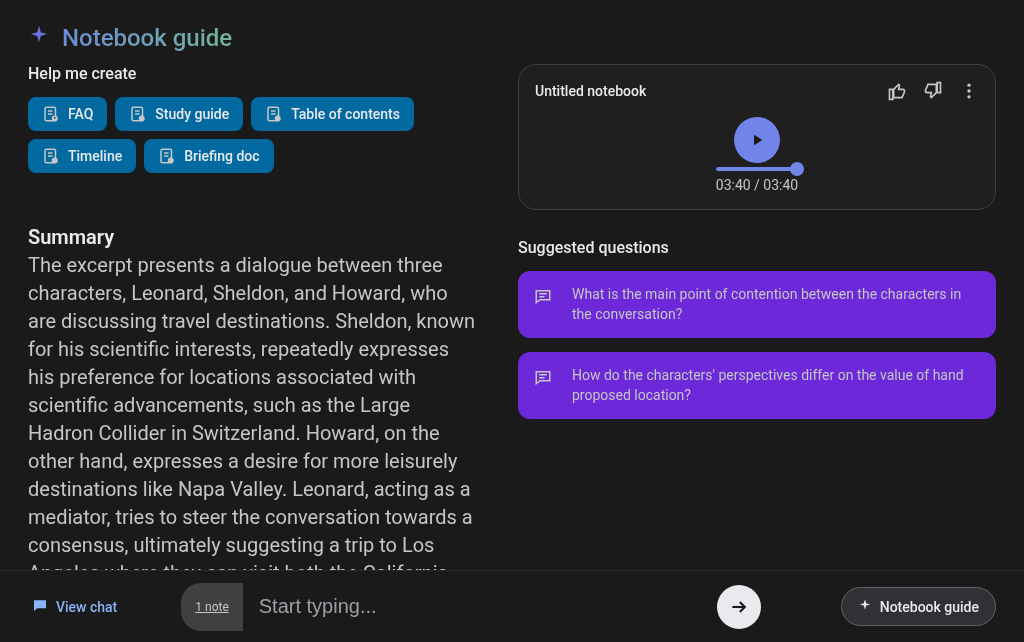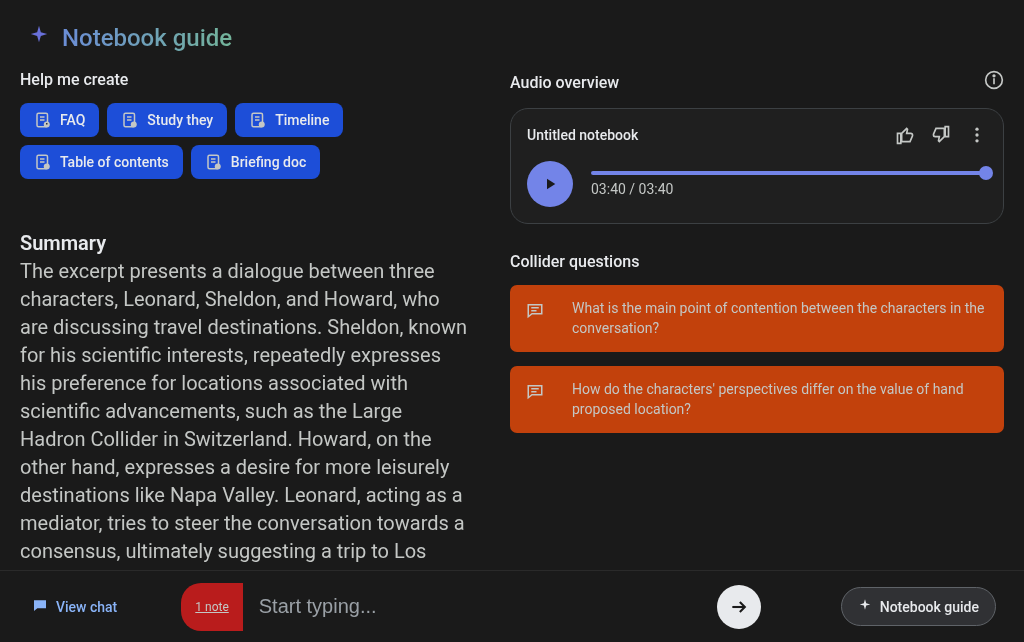--- a/index.html
+++ b/index.html
@@ -30,22 +30,21 @@
       font-size: 24px;
       font-weight: 500;
       background: linear-gradient(90deg, #6b8dd6 0%, #73b49a 100%);
       -webkit-background-clip: text;
       -webkit-text-fill-color: transparent;
       background-clip: text;
     }
     .main {
       display: flex;
       gap: 40px;
-      padding: 0 20px;
-      margin-top: 6px;
+      padding: 0 28px;
     }
     .left-col {
       flex: 0 0 450px;
     }
     .right-col {
       flex: 1;
     }
     .section-title {
       font-size: 16px;
       font-weight: 500;
@@ -58,21 +57,21 @@
     .chips {
       display: flex;
       flex-wrap: wrap;
       gap: 8px;
       margin-bottom: 52px;
     }
     .chip {
       display: flex;
       align-items: center;
       gap: 8px;
-      background: #1d4ed8;
+      background: #0369a1;
       border-radius: 8px;
       padding: 8px 14px;
       font-size: 14px;
       font-weight: 500;
       color: #e8eaed;
       cursor: pointer;
     }
     .chip-icon {
       display: flex;
     }
@@ -115,21 +114,22 @@
       align-items: center;
     }
     .audio-action-btn {
       color: #c4c7c5;
       cursor: pointer;
       display: flex;
     }
     .audio-player {
       display: flex;
       align-items: center;
-      gap: 18px;
+      gap: 4px;
+      flex-direction: column;
     }
     .play-button {
       width: 46px;
       height: 46px;
       border-radius: 50%;
       background: #7384e8;
       display: flex;
       align-items: center;
       justify-content: center;
       cursor: pointer;
@@ -156,26 +156,26 @@
       width: 14px;
       height: 14px;
       border-radius: 50%;
       background: #7384e8;
     }
     .time-display {
       font-size: 14px;
       color: #c4c7c5;
     }
     .question-card {
-      background: #c2410c;
-      border-radius: 7px;
+      background: #6d28d9;
+      border-radius: 12px;
       padding: 14px 16px;
       margin-bottom: 14px;
       display: flex;
-      gap: 28px;
+      gap: 20px;
       align-items: flex-start;
       cursor: pointer;
     }
     .question-icon {
       color: #c4c7c5;
       flex-shrink: 0;
       margin-top: 2px;
       display: flex;
     }
     .question-text {
@@ -200,21 +200,21 @@
       display: flex;
       align-items: center;
       gap: 8px;
       color: #8ab4f8;
       font-size: 14px;
       font-weight: 500;
       cursor: pointer;
       padding: 8px 48px 8px 4px;
     }
     .notes-badge {
-      background: #b91c1c;
+      background: #404040;
       border-radius: 20px 0 0 20px;
       font-size: 12px;
       color: #c4c7c5;
       padding: 0 14px;
       height: 48px;
       display: flex;
       align-items: center;
       text-decoration: underline;
     }
     .input-wrap {
@@ -290,73 +290,63 @@
       </div>
       <div class="chip">
         <span class="chip-icon">
           <svg width="18" height="18" viewBox="0 0 24 24" fill="none" stroke="#c4c7c5" stroke-width="2">
               <rect x="4" y="3" width="14" height="18" rx="2"></rect>
               <line x1="8" y1="8" x2="14" y2="8"></line>
               <line x1="8" y1="12" x2="14" y2="12"></line>
               <circle cx="17" cy="18" r="4" fill="#c4c7c5" stroke="none"></circle>
             </svg>
         </span>
-        <span>Study they</span>
+        <span>Study guide</span>
       </div>
       <div class="chip">
         <span class="chip-icon">
           <svg width="18" height="18" viewBox="0 0 24 24" fill="none" stroke="#c4c7c5" stroke-width="2">
               <rect x="4" y="3" width="14" height="18" rx="2"></rect>
               <line x1="8" y1="8" x2="14" y2="8"></line>
               <line x1="8" y1="12" x2="14" y2="12"></line>
               <circle cx="17" cy="18" r="4" fill="#c4c7c5" stroke="none"></circle>
             </svg>
         </span>
-        <span>Timeline</span>
+        <span>Table of contents</span>
       </div>
       <div class="chip">
         <span class="chip-icon">
           <svg width="18" height="18" viewBox="0 0 24 24" fill="none" stroke="#c4c7c5" stroke-width="2">
               <rect x="4" y="3" width="14" height="18" rx="2"></rect>
               <line x1="8" y1="8" x2="14" y2="8"></line>
               <line x1="8" y1="12" x2="14" y2="12"></line>
               <circle cx="17" cy="18" r="4" fill="#c4c7c5" stroke="none"></circle>
             </svg>
         </span>
-        <span>Table of contents</span>
+        <span>Timeline</span>
       </div>
       <div class="chip">
         <span class="chip-icon">
           <svg width="18" height="18" viewBox="0 0 24 24" fill="none" stroke="#c4c7c5" stroke-width="2">
               <rect x="4" y="3" width="14" height="18" rx="2"></rect>
               <line x1="8" y1="8" x2="14" y2="8"></line>
               <line x1="8" y1="12" x2="14" y2="12"></line>
               <circle cx="17" cy="18" r="4" fill="#c4c7c5" stroke="none"></circle>
             </svg>
         </span>
         <span>Briefing doc</span>
       </div>
     </div>
     <div class="summary-section">
       <h3>Summary</h3>
       <p class="summary-text">The excerpt presents a dialogue between three characters, Leonard, Sheldon, and Howard, who are discussing travel destinations. Sheldon, known for his scientific interests, repeatedly expresses his preference for locations associated with scientific advancements, such as the Large Hadron Collider in Switzerland. Howard, on the other hand, expresses a desire for more leisurely destinations like Napa Valley. Leonard, acting as a mediator, tries to steer the conversation towards a consensus, ultimately suggesting a trip to Los Angeles where they can visit both the California Science Center and the Space Shuttle Endeavour.</p>
     </div>
   </div>
 
   <div class="right-col">
-    <div class="section-title">
-      <span>Audio overview</span>
-      <span class="info-icon">
-        <svg width="20" height="20" viewBox="0 0 24 24" fill="none" stroke="currentColor" stroke-width="2">
-            <circle cx="12" cy="12" r="10"></circle>
-            <line x1="12" y1="10" x2="12" y2="17"></line>
-            <circle cx="12" cy="7" r="1" fill="currentColor"></circle>
-          </svg>
-      </span>
-    </div>
     <div class="audio-card">
       <div class="audio-top">
         <span class="audio-title">Untitled notebook</span>
         <div class="audio-actions">
           <span class="audio-action-btn">
             <svg width="20" height="20" viewBox="0 0 24 24" fill="none" stroke="currentColor" stroke-width="2">
                 <path d="M7 10v12H3V10h4zm14 2a2 2 0 0 0-2-2h-5l1-5-1-1-6 6v10h10l3-7v-1z"></path>
               </svg>
           </span>
           <span class="audio-action-btn">
@@ -381,21 +371,21 @@
         </div>
         <div class="player-right">
           <div class="progress-bar">
             <div class="progress-thumb"></div>
           </div>
           <span class="time-display">03:40 / 03:40</span>
         </div>
       </div>
     </div>
 
-    <div class="section-title">Collider questions</div>
+    <div class="section-title">Suggested questions</div>
     <div class="question-card">
       <span class="question-icon">
         <svg width="18" height="18" viewBox="0 0 24 24" fill="none" stroke="currentColor" stroke-width="2">
             <path d="M3 5h18v12H8l-5 4V5z"></path>
             <line x1="7" y1="9" x2="17" y2="9"></line>
             <line x1="7" y1="13" x2="14" y2="13"></line>
           </svg>
       </span>
       <span class="question-text">What is the main point of contention between the characters in the conversation?</span>
     </div>

